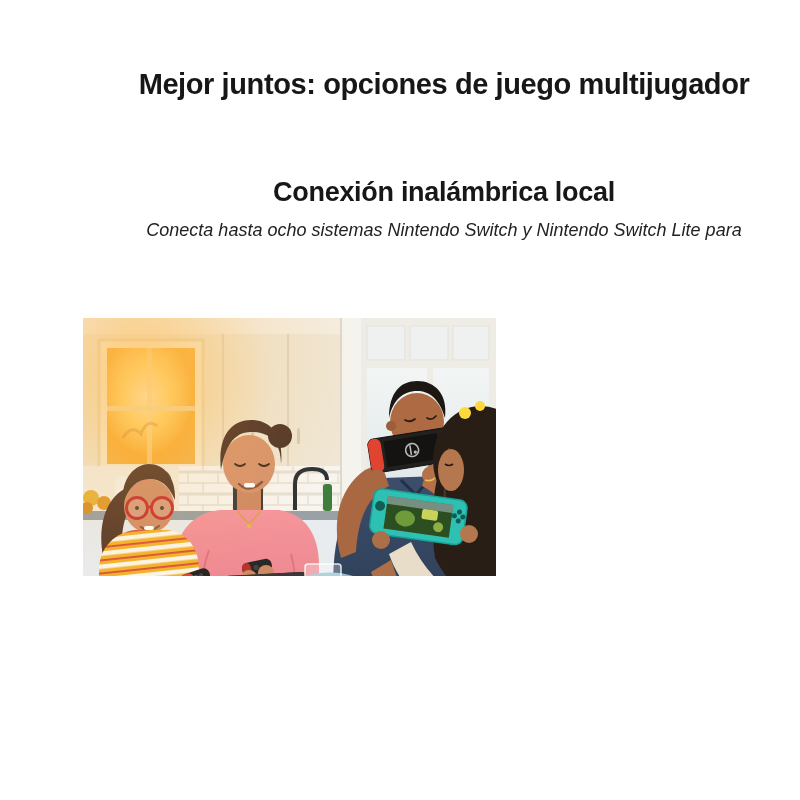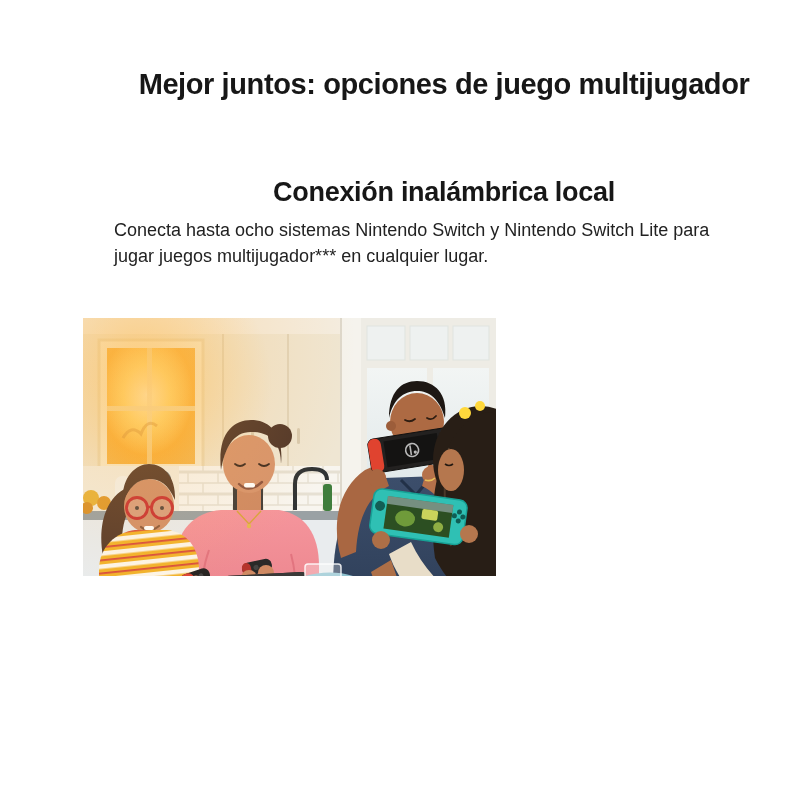--- a/index.html
+++ b/index.html
@@ -9,22 +9,22 @@
   }
   .main-title{
     position:absolute;top:68px;left:0;width:800px;margin:0;text-align:center;
     font-size:29px;font-weight:700;letter-spacing:-0.4px;color:#171717;
   }
   .sub-heading{
     position:absolute;top:177px;left:0;width:800px;margin:0;text-align:center;
     font-size:27px;font-weight:700;letter-spacing:-0.3px;color:#171717;
   }
   .intro-body{
-    position:absolute;top:217px;left:70px;width:660px;margin:0;
-    font-size:18px;line-height:26px;font-weight:400;color:#222222;
+    position:absolute;top:217px;left:70px;width:660px;margin:0;text-align:center;
+    font-size:18px;line-height:26px;font-weight:400;color:#222222;font-style:italic;
   }
   .intro-body .line{display:block;}
   .photo-wrap{
     position:absolute;left:39px;top:318px;width:413px;height:465px;margin:0;
     overflow:hidden;background:#f2e9d9;
   }
   .photo-wrap svg{display:block;width:413px;height:465px;}
   .right-col{position:absolute;left:478px;top:412px;width:312px;}
   .right-heading{
     margin:0 0 24px 0;font-size:26px;font-weight:700;letter-spacing:-0.2px;color:#171717;
@@ -36,21 +36,20 @@
 <body>
 
 <div class="page">
 
   <h1 class="main-title">Mejor juntos: opciones de juego multijugador</h1>
 
   <section>
     <h2 class="sub-heading">Conexión inalámbrica local</h2>
     <p class="intro-body">
       <span class="line">Conecta hasta ocho sistemas Nintendo Switch y Nintendo Switch Lite para</span>
-      <span class="line">jugar juegos multijugador*** en cualquier lugar.</span>
     </p>
   </section>
 
   <figure class="photo-wrap">
     <svg viewBox="0 0 413 465" role="img" xmlns="http://www.w3.org/2000/svg" aria-label="Familia de cinco personas jugando consolas Nintendo Switch y Nintendo Switch Lite durante el desayuno con waffles en la cocina">
       <defs>
         <linearGradient id="wallG" x1="0" y1="0" x2="0" y2="1">
           <stop offset="0" stop-color="#f6edde"></stop>
             <stop offset="1" stop-color="#efe3d1"></stop>
         </linearGradient>

